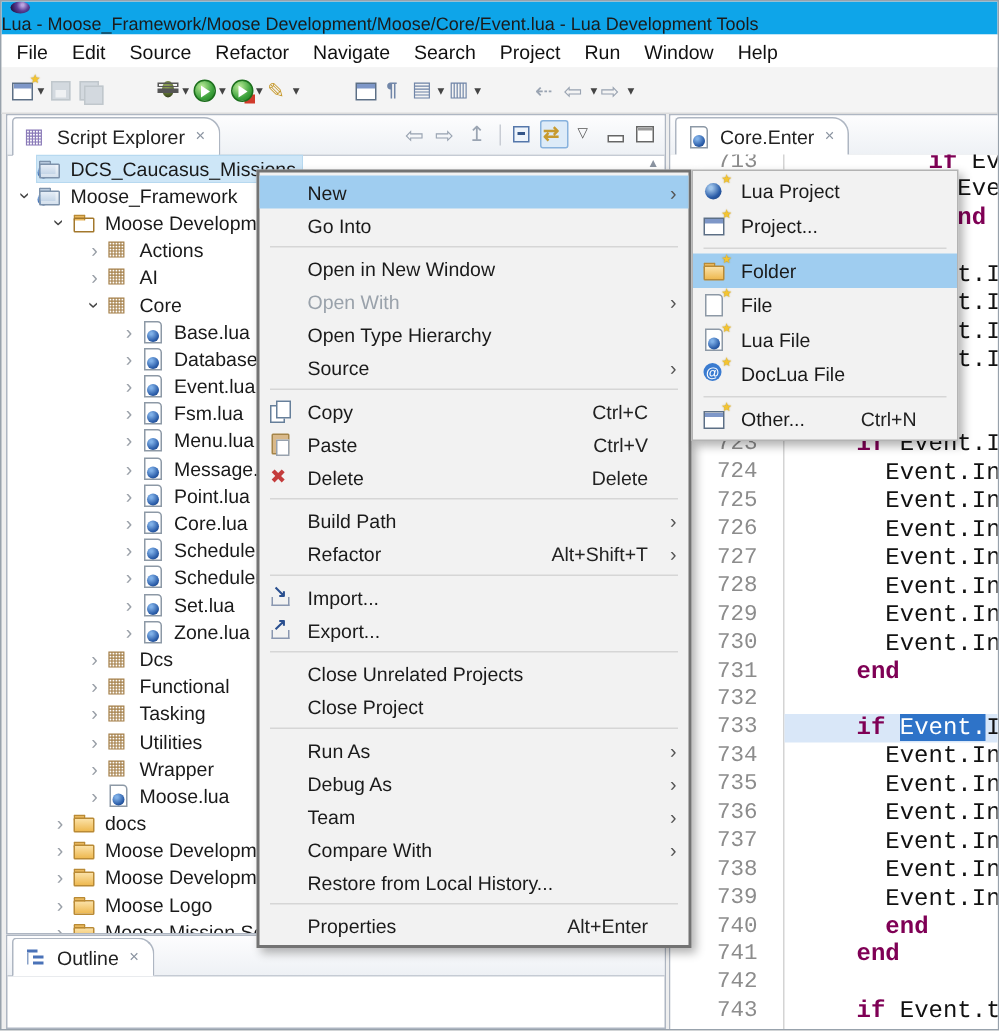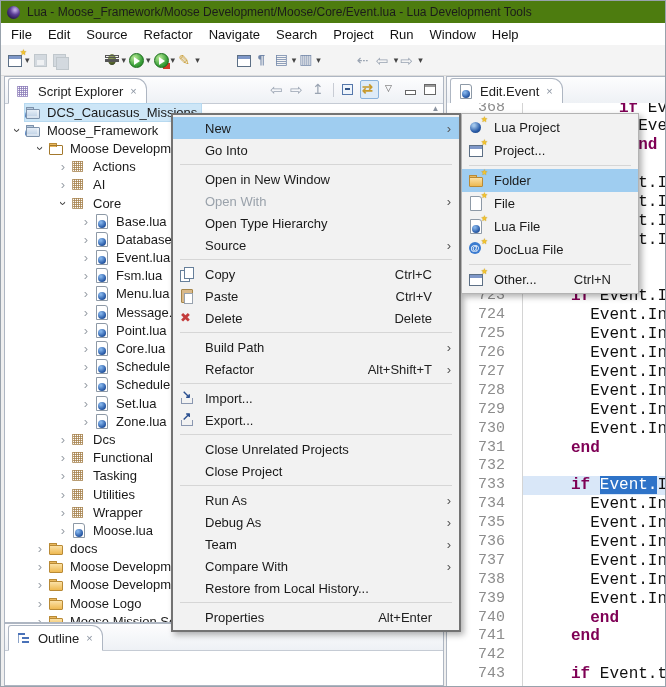--- a/index.html
+++ b/index.html
@@ -1,19 +1,19 @@
 <!DOCTYPE html>
 <html><head>
 <meta charset="utf-8">
 <style>
   html,body{margin:0;padding:0;background:#d6d6d6;}
   #app{position:relative;width:666px;height:687px;background:#efefef;overflow:hidden;
        font-family:"Liberation Sans",sans-serif;border:1px solid #98a2ac;box-sizing:border-box;}
   
-  #titlebar{position:absolute;left:0;top:0;width:100%;height:22px;background:#4d7c0f;display:flex;align-items:center;}
+  #titlebar{position:absolute;left:0;top:0;width:100%;height:22px;background:#0ea5e9;display:flex;flex-direction:column;}
   #appicon{width:13px;height:13px;border-radius:50%;margin:0 7px 0 6px;
            background:radial-gradient(circle at 62% 30%, #b9a4e0 8%, #5b3e96 40%, #1d1040 85%);}
   #titletext{font-size:12px;color:#1b1b1b;white-space:nowrap;}
   #menubar{position:absolute;left:0;top:22px;width:100%;height:22px;background:#fff;display:flex;align-items:center;padding-left:2px;}
   .mb{font-size:13px;color:#111;padding:2px 8px;}
   #toolbar{position:absolute;left:0;top:44px;width:100%;height:31px;background:#f4f4f4;
            border-bottom:1px solid #dcdcdc;display:flex;align-items:center;padding-left:6px;box-sizing:border-box;}
   .tbtn{display:inline-flex;align-items:center;margin-right:2px;}
   .tbtn.dis{opacity:.38;}
   .caret{font-size:9px;color:#444;margin-left:1px;}
@@ -455,27 +455,27 @@
         <span>Outline</span>
         <span class="tclose">×</span>
       </span>
     </div>
   </div>
 
   <div id="editor" class="panel">
     <div class="phead">
       <span class="tab">
         <span class="xi xi-lua"></span>
-        <span>Edit.Event</span>
+        <span>Core.Enter</span>
         <span class="tclose">×</span>
       </span>
     </div>
     <div id="edbody">
       <div id="gutter">
-          <div class="gl">368</div>
+          <div class="gl">713</div>
           <div class="gl">714</div>
           <div class="gl">715</div>
           <div class="gl">716</div>
           <div class="gl">717</div>
           <div class="gl">718</div>
           <div class="gl">719</div>
           <div class="gl">720</div>
           <div class="gl">721</div>
           <div class="gl">722</div>
           <div class="gl">723</div>

